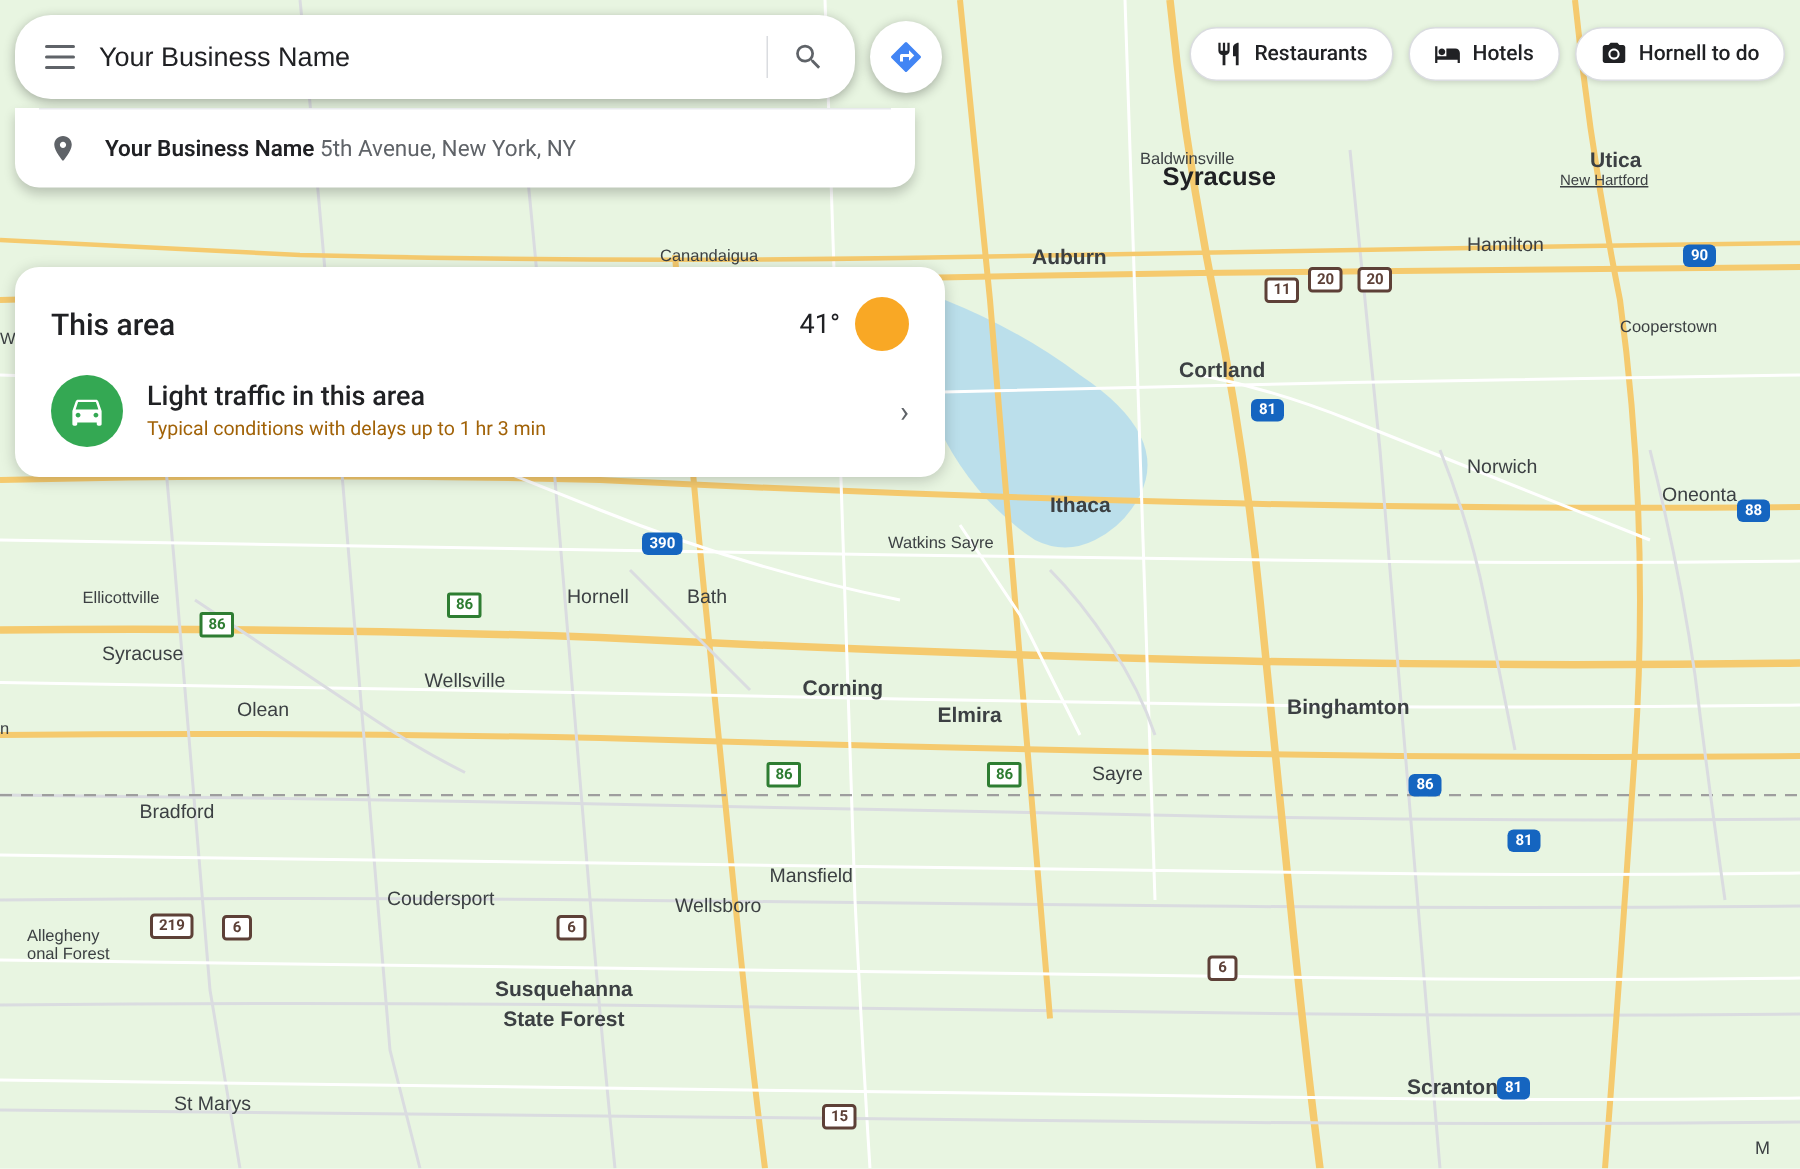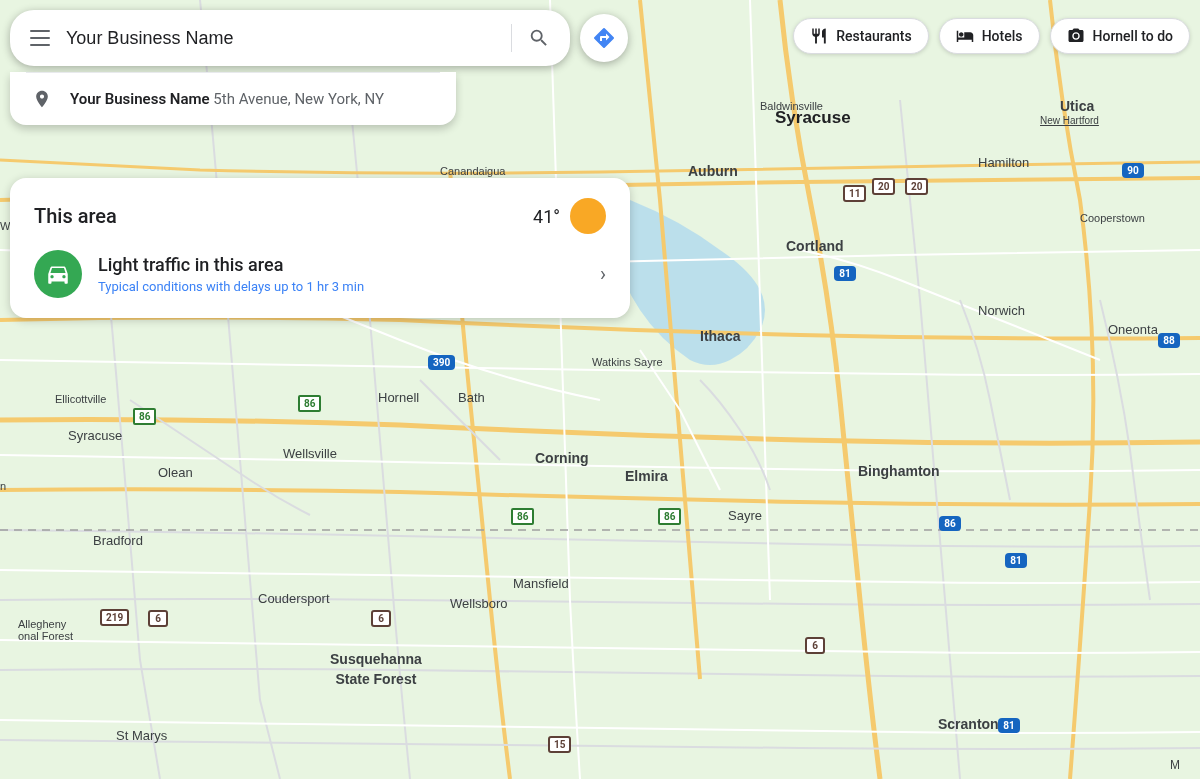--- a/index.html
+++ b/index.html
@@ -121,21 +121,21 @@
       cursor: pointer;
       box-shadow: 0 1px 4px rgba(0,0,0,0.15);
       white-space: nowrap;
     }
 
     
     .autocomplete {
       position: absolute;
       top: 72px;
       left: 10px;
-      width: 446px;
+      width: 600px;
       background: #fff;
       border-radius: 0 0 16px 16px;
       box-shadow: 0 4px 8px rgba(0,0,0,0.2);
       z-index: 10;
       overflow: hidden;
     }
 
     .autocomplete-divider {
       height: 1px;
       background: #e8eaed;
@@ -230,21 +230,21 @@
 
     .traffic-title {
       font-size: 18px;
       font-weight: 500;
       color: #202124;
       margin-bottom: 4px;
     }
 
     .traffic-subtitle {
       font-size: 13px;
-      color: #3b82f6;
+      color: #a16207;
     }
 
     .chevron-icon {
       color: #5f6368;
       font-size: 20px;
     }
 
     
     .city-label {
       position: absolute;

